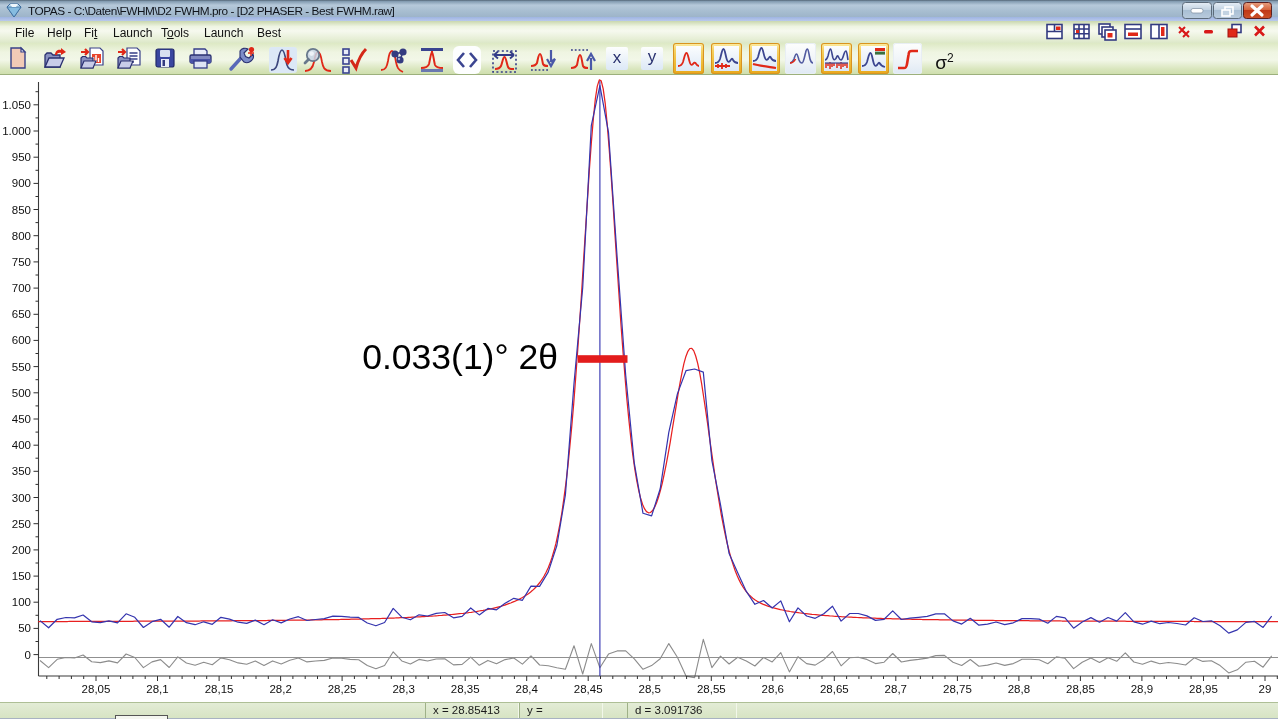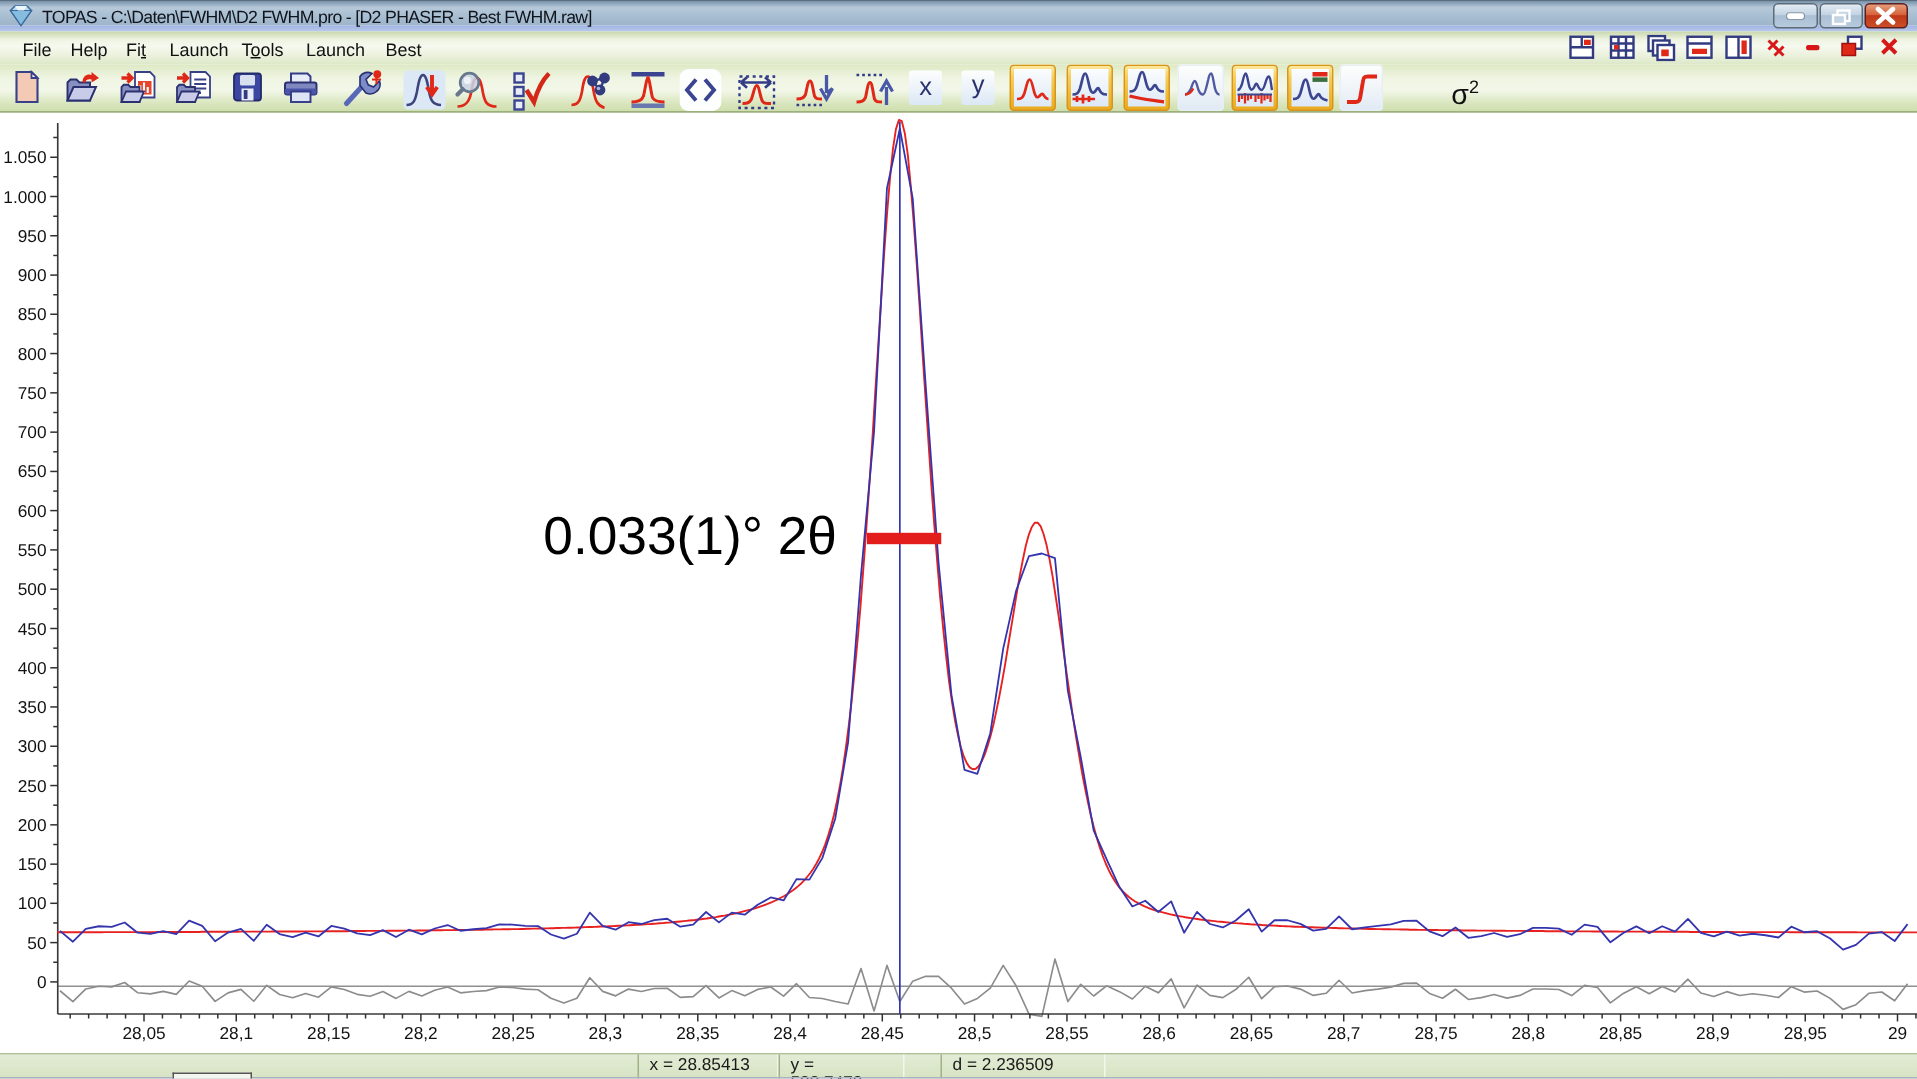--- a/index.html
+++ b/index.html
@@ -225,21 +225,21 @@
     <div class="inner" style="left:861px"></div>
 <svg class="ic" style="left:861px;top:4px" width="25" height="24" viewBox="0 0 25 24">
 <path d="M1 19 C4 19 5 18 6 15 C7.5 10 8 6 9.5 6 C11 6 11.5 13 13 17 C14 19.5 15 19 16 18 C17 17 17.5 15 18.5 16 C19.5 18 20 19 24 20" fill="none" stroke="#3c4690" stroke-width="1.8"></path>
 <rect x="14" y="1" width="10" height="3" fill="#e02818"></rect>
 <rect x="14" y="4.6" width="10" height="3" fill="#3a7040"></rect>
 </svg>
 <div class="btn pale" style="left:893px;width:29px"></div>
 <svg class="ic" style="left:896px;top:4px" width="24" height="24" viewBox="0 0 24 24">
 <path d="M2 21 L8 21 C10 21 10.5 20 11 17 L12.5 8 C13 4.5 13.5 4 16 4 L22 4" fill="none" stroke="#e02818" stroke-width="2.6"></path>
 </svg>
-<div class="ic" style="left:931px;top:2px;width:27px;height:27px;color:#111;font-size:19px;text-align:right;line-height:27px;margin-left:28px;">σ<sup style="font-size:12px">2</sup></div>
+<div class="ic" style="left:931px;top:2px;width:27px;height:27px;color:#111;font-size:19px;text-align:center;line-height:27px;">σ<sup style="font-size:12px">2</sup></div>
 
 </div>
 <div id="tbline"></div>
 <svg id="chart" width="1278" height="627" viewBox="0 0 1278 627">
 <rect x="0" y="0" width="1278" height="627" fill="#fff"></rect>
 <line x1="38.5" y1="582.5" x2="1278" y2="582.5" stroke="#909090" stroke-width="1"></line>
 <polyline points="40,585.5 48.6,592.7 57.2,584.3 65.9,582.5 74.5,582.9 83.1,580 91.7,586.8 100.3,587.6 108.9,585.9 117.5,587.9 126.1,579 134.8,582.5 143.4,592.6 152,586.9 160.6,584.6 169.2,592.5 177.8,581.9 186.4,588 195.1,590.2 203.7,587.3 212.3,589.8 220.9,582.9 229.5,584.7 238.1,587.9 246.7,589.2 255.3,586 264,590.6 272.6,585.9 281.2,589 289.8,585.2 298.4,583 307,586.9 315.6,586 324.3,585.4 332.9,583 341.5,583.3 350.1,584.4 358.7,584.8 367.3,590.5 375.9,593.7 384.6,590.5 393.2,576.8 401.8,585.9 410.4,588.9 419,584.4 427.6,586 436.2,584 444.8,583.8 453.5,589.9 462.1,589.4 470.7,582.1 479.3,590.3 487.9,585.4 496.5,588.8 505.1,584.6 513.8,583 522.4,589.1 531,580.8 539.6,590 548.2,590.7 556.8,592.7 565.4,594.3 574,570.7 582.7,599 591.3,568.6 599.9,592.7 608.5,579.1 617.1,575.9 625.7,575.9 634.3,583.8 643,594.3 651.6,590.6 660.2,583.8 668.8,568.6 677.4,582.2 686,601.1 694.6,602.6 703.3,564.4 711.9,592.7 720.5,581.2 729.1,589 737.7,582.2 746.3,586.1 754.9,591 763.5,582.5 772.2,586.9 780.8,577.6 789.4,596.9 798,581.7 806.6,588.6 815.2,590.1 823.8,584.7 832.5,576.5 841.1,590.8 849.7,582.8 858.3,582.3 866.9,584.4 875.5,588.6 884.1,587.2 892.7,578.5 901.4,587 910,585.4 918.6,584.4 927.2,583.1 935.8,580.6 944.4,580.4 953,587.3 961.7,590.5 970.3,584.5 978.9,591.3 987.5,590.1 996.1,588 1004.7,590.4 1013.3,588.6 1022,584.3 1030.6,584.3 1039.2,584.7 1047.8,588.7 1056.4,581.9 1065,583.3 1073.6,593.6 1082.2,587.3 1090.9,582.9 1099.5,587.5 1108.1,582.7 1116.7,586.3 1125.3,577.8 1133.9,587 1142.5,589.3 1151.2,586.1 1159.8,588.7 1168.4,587.5 1177,588.5 1185.6,590 1194.2,582.8 1202.8,586.4 1211.4,585.7 1220.1,590.6 1228.7,597.9 1237.3,594.8 1245.9,587.2 1254.5,586.3 1263.1,592.2 1271.7,580.9" fill="none" stroke="#8c8c8c" stroke-width="1.1" stroke-linejoin="round"></polyline>
 <line x1="38.5" y1="7" x2="38.5" y2="601" stroke="#3a3a3a" stroke-width="1.1"></line>
 <line x1="38.5" y1="601" x2="1278" y2="601" stroke="#3a3a3a" stroke-width="1.1"></line>
 <line x1="33.5" y1="579.6" x2="38.5" y2="579.6" stroke="#303030" stroke-width="1"></line>
@@ -431,16 +431,16 @@
 <line x1="1277.3" y1="601" x2="1277.3" y2="604" stroke="#303030" stroke-width="1"></line>
 <line x1="599.9" y1="6" x2="599.9" y2="601" stroke="#3030b0" stroke-width="1.1"></line>
 <polyline points="38.2,546.5 40.1,546.5 42.1,546.5 44.1,546.5 46,546.5 48,546.5 50,546.5 51.9,546.5 53.9,546.5 55.9,546.5 57.9,546.5 59.8,546.5 61.8,546.5 63.8,546.5 65.7,546.5 67.7,546.5 69.7,546.4 71.6,546.4 73.6,546.4 75.6,546.4 77.5,546.4 79.5,546.4 81.5,546.4 83.4,546.4 85.4,546.4 87.4,546.4 89.4,546.4 91.3,546.4 93.3,546.4 95.3,546.4 97.2,546.4 99.2,546.4 101.2,546.4 103.1,546.4 105.1,546.3 107.1,546.3 109,546.3 111,546.3 113,546.3 114.9,546.3 116.9,546.3 118.9,546.3 120.9,546.3 122.8,546.3 124.8,546.3 126.8,546.3 128.7,546.3 130.7,546.3 132.7,546.3 134.6,546.2 136.6,546.2 138.6,546.2 140.5,546.2 142.5,546.2 144.5,546.2 146.5,546.2 148.4,546.2 150.4,546.2 152.4,546.2 154.3,546.2 156.3,546.2 158.3,546.2 160.2,546.1 162.2,546.1 164.2,546.1 166.1,546.1 168.1,546.1 170.1,546.1 172,546.1 174,546.1 176,546.1 178,546.1 179.9,546.1 181.9,546 183.9,546 185.8,546 187.8,546 189.8,546 191.7,546 193.7,546 195.7,546 197.6,546 199.6,546 201.6,545.9 203.5,545.9 205.5,545.9 207.5,545.9 209.5,545.9 211.4,545.9 213.4,545.9 215.4,545.9 217.3,545.8 219.3,545.8 221.3,545.8 223.2,545.8 225.2,545.8 227.2,545.8 229.1,545.8 231.1,545.8 233.1,545.7 235,545.7 237,545.7 239,545.7 241,545.7 242.9,545.7 244.9,545.6 246.9,545.6 248.8,545.6 250.8,545.6 252.8,545.6 254.7,545.6 256.7,545.6 258.7,545.5 260.6,545.5 262.6,545.5 264.6,545.5 266.5,545.5 268.5,545.4 270.5,545.4 272.5,545.4 274.4,545.4 276.4,545.4 278.4,545.3 280.3,545.3 282.3,545.3 284.3,545.3 286.2,545.3 288.2,545.2 290.2,545.2 292.1,545.2 294.1,545.2 296.1,545.1 298,545.1 300,545.1 302,545.1 304,545 305.9,545 307.9,545 309.9,545 311.8,544.9 313.8,544.9 315.8,544.9 317.7,544.8 319.7,544.8 321.7,544.8 323.6,544.7 325.6,544.7 327.6,544.7 329.5,544.6 331.5,544.6 333.5,544.6 335.5,544.5 337.4,544.5 339.4,544.5 341.4,544.4 343.3,544.4 345.3,544.4 347.3,544.3 349.2,544.3 351.2,544.2 353.2,544.2 355.1,544.1 357.1,544.1 359.1,544 361,544 363,543.9 365,543.9 367,543.8 368.9,543.8 370.9,543.7 372.9,543.7 374.8,543.6 376.8,543.6 378.8,543.5 380.7,543.5 382.7,543.4 384.7,543.3 386.6,543.3 388.6,543.2 390.6,543.1 392.6,543 394.5,543 396.5,542.9 398.5,542.8 400.4,542.7 402.4,542.7 404.4,542.6 406.3,542.5 408.3,542.4 410.3,542.3 412.2,542.2 414.2,542.1 416.2,542 418.1,541.9 420.1,541.8 422.1,541.7 424.1,541.6 426,541.5 428,541.3 430,541.2 431.9,541.1 433.9,541 435.9,540.8 437.8,540.7 439.8,540.5 441.8,540.4 443.7,540.2 445.7,540.1 447.7,539.9 449.6,539.7 451.6,539.5 453.6,539.3 455.6,539.1 457.5,538.9 459.5,538.7 461.5,538.5 463.4,538.3 465.4,538 467.4,537.8 469.3,537.5 471.3,537.3 473.3,537 475.2,536.7 477.2,536.4 479.2,536 481.1,535.7 483.1,535.4 485.1,535 487.1,534.6 489,534.2 491,533.8 493,533.3 494.9,532.8 496.9,532.3 498.9,531.8 500.8,531.3 502.8,530.7 504.8,530.1 506.7,529.4 508.7,528.7 510.7,528 512.6,527.2 514.6,526.4 516.6,525.5 518.6,524.6 520.5,523.5 522.5,522.5 524.5,521.3 526.4,520 528.4,518.7 530.4,517.2 532.3,515.6 534.3,513.8 536.3,511.8 538.2,509.5 540.2,507 542.2,504.2 544.1,501 546.1,497.3 548.1,493 550.1,488.1 552,482.4 554,475.8 556,468.2 557.9,459.4 559.9,449.2 561.9,437.5 563.8,424.2 565.8,409.1 567.8,392.1 569.7,373 571.7,351.9 573.7,328.8 575.6,303.6 577.6,276.6 579.6,247.8 581.6,217.7 583.5,186.6 585.5,155.1 587.5,124.1 589.4,94.3 591.4,66.9 593.4,43.1 595.3,24.2 597.3,11.1 599.3,4.9 601.2,5.8 603.2,13.8 605.2,28.3 607.1,48.3 609.1,72.7 611.1,100.2 613.1,129.6 615,159.9 617,190.3 619,220 620.9,248.5 622.9,275.4 624.9,300.5 626.8,323.5 628.8,344.3 630.8,362.9 632.7,379.2 634.7,393.3 636.7,405.4 638.7,415.3 640.6,423.3 642.6,429.5 644.6,433.9 646.5,436.6 648.5,437.8 650.5,437.5 652.4,435.8 654.4,432.7 656.4,428.3 658.3,422.7 660.3,415.9 662.3,408 664.2,399.1 666.2,389.3 668.2,378.6 670.2,367.3 672.1,355.5 674.1,343.4 676.1,331.3 678,319.4 680,308.1 682,297.7 683.9,288.7 685.9,281.4 687.9,276.3 689.8,273.5 691.8,273.4 693.8,275.9 695.7,281 697.7,288.4 699.7,297.9 701.7,309.1 703.6,321.5 705.6,334.8 707.6,348.6 709.5,362.7 711.5,376.7 713.5,390.5 715.4,403.8 717.4,416.5 719.4,428.5 721.3,439.8 723.3,450.2 725.3,459.8 727.2,468.5 729.2,476.4 731.2,483.6 733.2,489.9 735.1,495.5 737.1,500.5 739.1,504.9 741,508.7 743,512 745,514.9 746.9,517.4 748.9,519.6 750.9,521.5 752.8,523.2 754.8,524.7 756.8,526 758.7,527.1 760.7,528.1 762.7,529.1 764.7,529.9 766.6,530.7 768.6,531.4 770.6,532 772.5,532.6 774.5,533.1 776.5,533.6 778.4,534.1 780.4,534.6 782.4,535 784.3,535.4 786.3,535.8 788.3,536.1 790.2,536.5 792.2,536.8 794.2,537.1 796.2,537.4 798.1,537.7 800.1,538 802.1,538.2 804,538.5 806,538.7 808,538.9 809.9,539.1 811.9,539.4 813.9,539.5 815.8,539.7 817.8,539.9 819.8,540.1 821.7,540.3 823.7,540.4 825.7,540.6 827.7,540.7 829.6,540.9 831.6,541 833.6,541.2 835.5,541.3 837.5,541.4 839.5,541.5 841.4,541.7 843.4,541.8 845.4,541.9 847.3,542 849.3,542.1 851.3,542.2 853.2,542.3 855.2,542.4 857.2,542.5 859.2,542.6 861.1,542.7 863.1,542.8 865.1,542.8 867,542.9 869,543 871,543.1 872.9,543.1 874.9,543.2 876.9,543.3 878.8,543.3 880.8,543.4 882.8,543.5 884.8,543.5 886.7,543.6 888.7,543.7 890.7,543.7 892.6,543.8 894.6,543.8 896.6,543.9 898.5,543.9 900.5,544 902.5,544 904.4,544.1 906.4,544.1 908.4,544.2 910.3,544.2 912.3,544.3 914.3,544.3 916.3,544.3 918.2,544.4 920.2,544.4 922.2,544.5 924.1,544.5 926.1,544.5 928.1,544.6 930,544.6 932,544.6 934,544.7 935.9,544.7 937.9,544.7 939.9,544.8 941.8,544.8 943.8,544.8 945.8,544.9 947.8,544.9 949.7,544.9 951.7,545 953.7,545 955.6,545 957.6,545 959.6,545.1 961.5,545.1 963.5,545.1 965.5,545.1 967.4,545.2 969.4,545.2 971.4,545.2 973.3,545.2 975.3,545.3 977.3,545.3 979.3,545.3 981.2,545.3 983.2,545.3 985.2,545.4 987.1,545.4 989.1,545.4 991.1,545.4 993,545.4 995,545.5 997,545.5 998.9,545.5 1000.9,545.5 1002.9,545.5 1004.8,545.6 1006.8,545.6 1008.8,545.6 1010.8,545.6 1012.7,545.6 1014.7,545.6 1016.7,545.7 1018.6,545.7 1020.6,545.7 1022.6,545.7 1024.5,545.7 1026.5,545.7 1028.5,545.7 1030.4,545.8 1032.4,545.8 1034.4,545.8 1036.3,545.8 1038.3,545.8 1040.3,545.8 1042.3,545.8 1044.2,545.9 1046.2,545.9 1048.2,545.9 1050.1,545.9 1052.1,545.9 1054.1,545.9 1056,545.9 1058,545.9 1060,545.9 1061.9,546 1063.9,546 1065.9,546 1067.8,546 1069.8,546 1071.8,546 1073.8,546 1075.7,546 1077.7,546 1079.7,546.1 1081.6,546.1 1083.6,546.1 1085.6,546.1 1087.5,546.1 1089.5,546.1 1091.5,546.1 1093.4,546.1 1095.4,546.1 1097.4,546.1 1099.3,546.1 1101.3,546.2 1103.3,546.2 1105.3,546.2 1107.2,546.2 1109.2,546.2 1111.2,546.2 1113.1,546.2 1115.1,546.2 1117.1,546.2 1119,546.2 1121,546.2 1123,546.2 1124.9,546.2 1126.9,546.3 1128.9,546.3 1130.9,546.3 1132.8,546.3 1134.8,546.3 1136.8,546.3 1138.7,546.3 1140.7,546.3 1142.7,546.3 1144.6,546.3 1146.6,546.3 1148.6,546.3 1150.5,546.3 1152.5,546.3 1154.5,546.3 1156.4,546.4 1158.4,546.4 1160.4,546.4 1162.4,546.4 1164.3,546.4 1166.3,546.4 1168.3,546.4 1170.2,546.4 1172.2,546.4 1174.2,546.4 1176.1,546.4 1178.1,546.4 1180.1,546.4 1182,546.4 1184,546.4 1186,546.4 1187.9,546.4 1189.9,546.4 1191.9,546.4 1193.9,546.5 1195.8,546.5 1197.8,546.5 1199.8,546.5 1201.7,546.5 1203.7,546.5 1205.7,546.5 1207.6,546.5 1209.6,546.5 1211.6,546.5 1213.5,546.5 1215.5,546.5 1217.5,546.5 1219.4,546.5 1221.4,546.5 1223.4,546.5 1225.4,546.5 1227.3,546.5 1229.3,546.5 1231.3,546.5 1233.2,546.5 1235.2,546.5 1237.2,546.5 1239.1,546.6 1241.1,546.6 1243.1,546.6 1245,546.6 1247,546.6 1249,546.6 1250.9,546.6 1252.9,546.6 1254.9,546.6 1256.9,546.6 1258.8,546.6 1260.8,546.6 1262.8,546.6 1264.7,546.6 1266.7,546.6 1268.7,546.6 1270.6,546.6 1272.6,546.6 1274.6,546.6 1276.5,546.6 1278.5,546.6" fill="none" stroke="#e82020" stroke-width="1.25" stroke-linejoin="round"></polyline>
 <polyline points="40,545.6 48.6,552.8 57.2,544.3 65.9,542.5 74.5,542.9 83.1,540 91.7,546.8 100.3,547.6 108.9,545.8 117.5,547.8 126.1,538.8 134.8,542.3 143.4,552.5 152,546.7 160.6,544.3 169.2,552.2 177.8,541.5 186.4,547.7 195.1,549.7 203.7,546.8 212.3,549.3 220.9,542.3 229.5,544.1 238.1,547.2 246.7,548.4 255.3,545.1 264,549.7 272.6,544.8 281.2,547.9 289.8,544 298.4,541.7 307,545.5 315.6,544.5 324.3,543.7 332.9,541.2 341.5,541.4 350.1,542.2 358.7,542.4 367.3,548 375.9,550.8 384.6,547.5 393.2,533.4 401.8,542.2 410.4,544.8 419,539.8 427.6,541 436.2,538.4 444.8,537.5 453.5,542.8 462.1,541.4 470.7,533 479.3,539.9 487.9,533.4 496.5,534.8 505.1,528.2 513.8,523.3 522.4,525.3 531,511.1 539.6,511.4 548.2,497.1 556.8,470.8 565.4,419.9 574,308.5 582.7,212.8 591.3,50.7 599.9,10.7 608.5,57.4 617.1,181.7 625.7,300.3 634.3,388.2 643,438.3 651.6,440.9 660.2,413.8 668.8,357.4 677.4,318.9 686,295.7 694.6,294 703.3,297.1 711.9,385.6 720.5,429.7 729.1,478.6 737.7,497.7 746.3,516.4 754.9,529.3 763.5,525.5 772.2,533 780.8,525.9 789.4,546.8 798,532.9 806.6,541 815.2,543.3 823.8,538.7 832.5,531.2 841.1,546.1 849.7,538.5 858.3,538.5 866.9,540.9 875.5,545.4 884.1,544.3 892.7,535.9 901.4,544.5 910,543.2 918.6,542.3 927.2,541.3 935.8,538.9 944.4,538.8 953,545.9 961.7,549.1 970.3,543.3 978.9,550.2 987.5,549.1 996.1,547 1004.7,549.6 1013.3,547.8 1022,543.6 1030.6,543.6 1039.2,544.1 1047.8,548.2 1056.4,541.4 1065,542.9 1073.6,553.2 1082.2,547 1090.9,542.6 1099.5,547.2 1108.1,542.5 1116.7,546.1 1125.3,537.6 1133.9,546.9 1142.5,549.2 1151.2,546.1 1159.8,548.7 1168.4,547.5 1177,548.5 1185.6,550 1194.2,542.8 1202.8,546.5 1211.4,545.8 1220.1,550.7 1228.7,558.1 1237.3,554.9 1245.9,547.4 1254.5,546.4 1263.1,552.4 1271.7,541.1" fill="none" stroke="#3434ae" stroke-width="1.2" stroke-linejoin="round"></polyline>
 <rect x="578" y="280.2" width="49.5" height="7.6" fill="#e31c1c"></rect>
 <text x="558" y="294" text-anchor="end" font-size="35.5" fill="#000">0.033(1)° 2θ</text>
 </svg>
 <div id="statusbar">
 <div class="ss" style="left:425px;width:94px">x = 28.85413</div>
 <div class="ss" style="left:519px;width:84px">y = 533.7472</div>
-<div class="ss" style="left:627px;width:110px">d = 2.236509</div>
+<div class="ss" style="left:627px;width:110px">d = 3.091736</div>
 </div>
 <div style="position:absolute;left:0;top:717.5px;width:1278px;height:1.5px;background:#a8b2c2"></div>
 <div style="position:absolute;left:115px;top:715px;width:53px;height:4px;background:#f4f6f0;border:1px solid #555;border-bottom:none;box-sizing:border-box"></div>
 
 </body></html>

